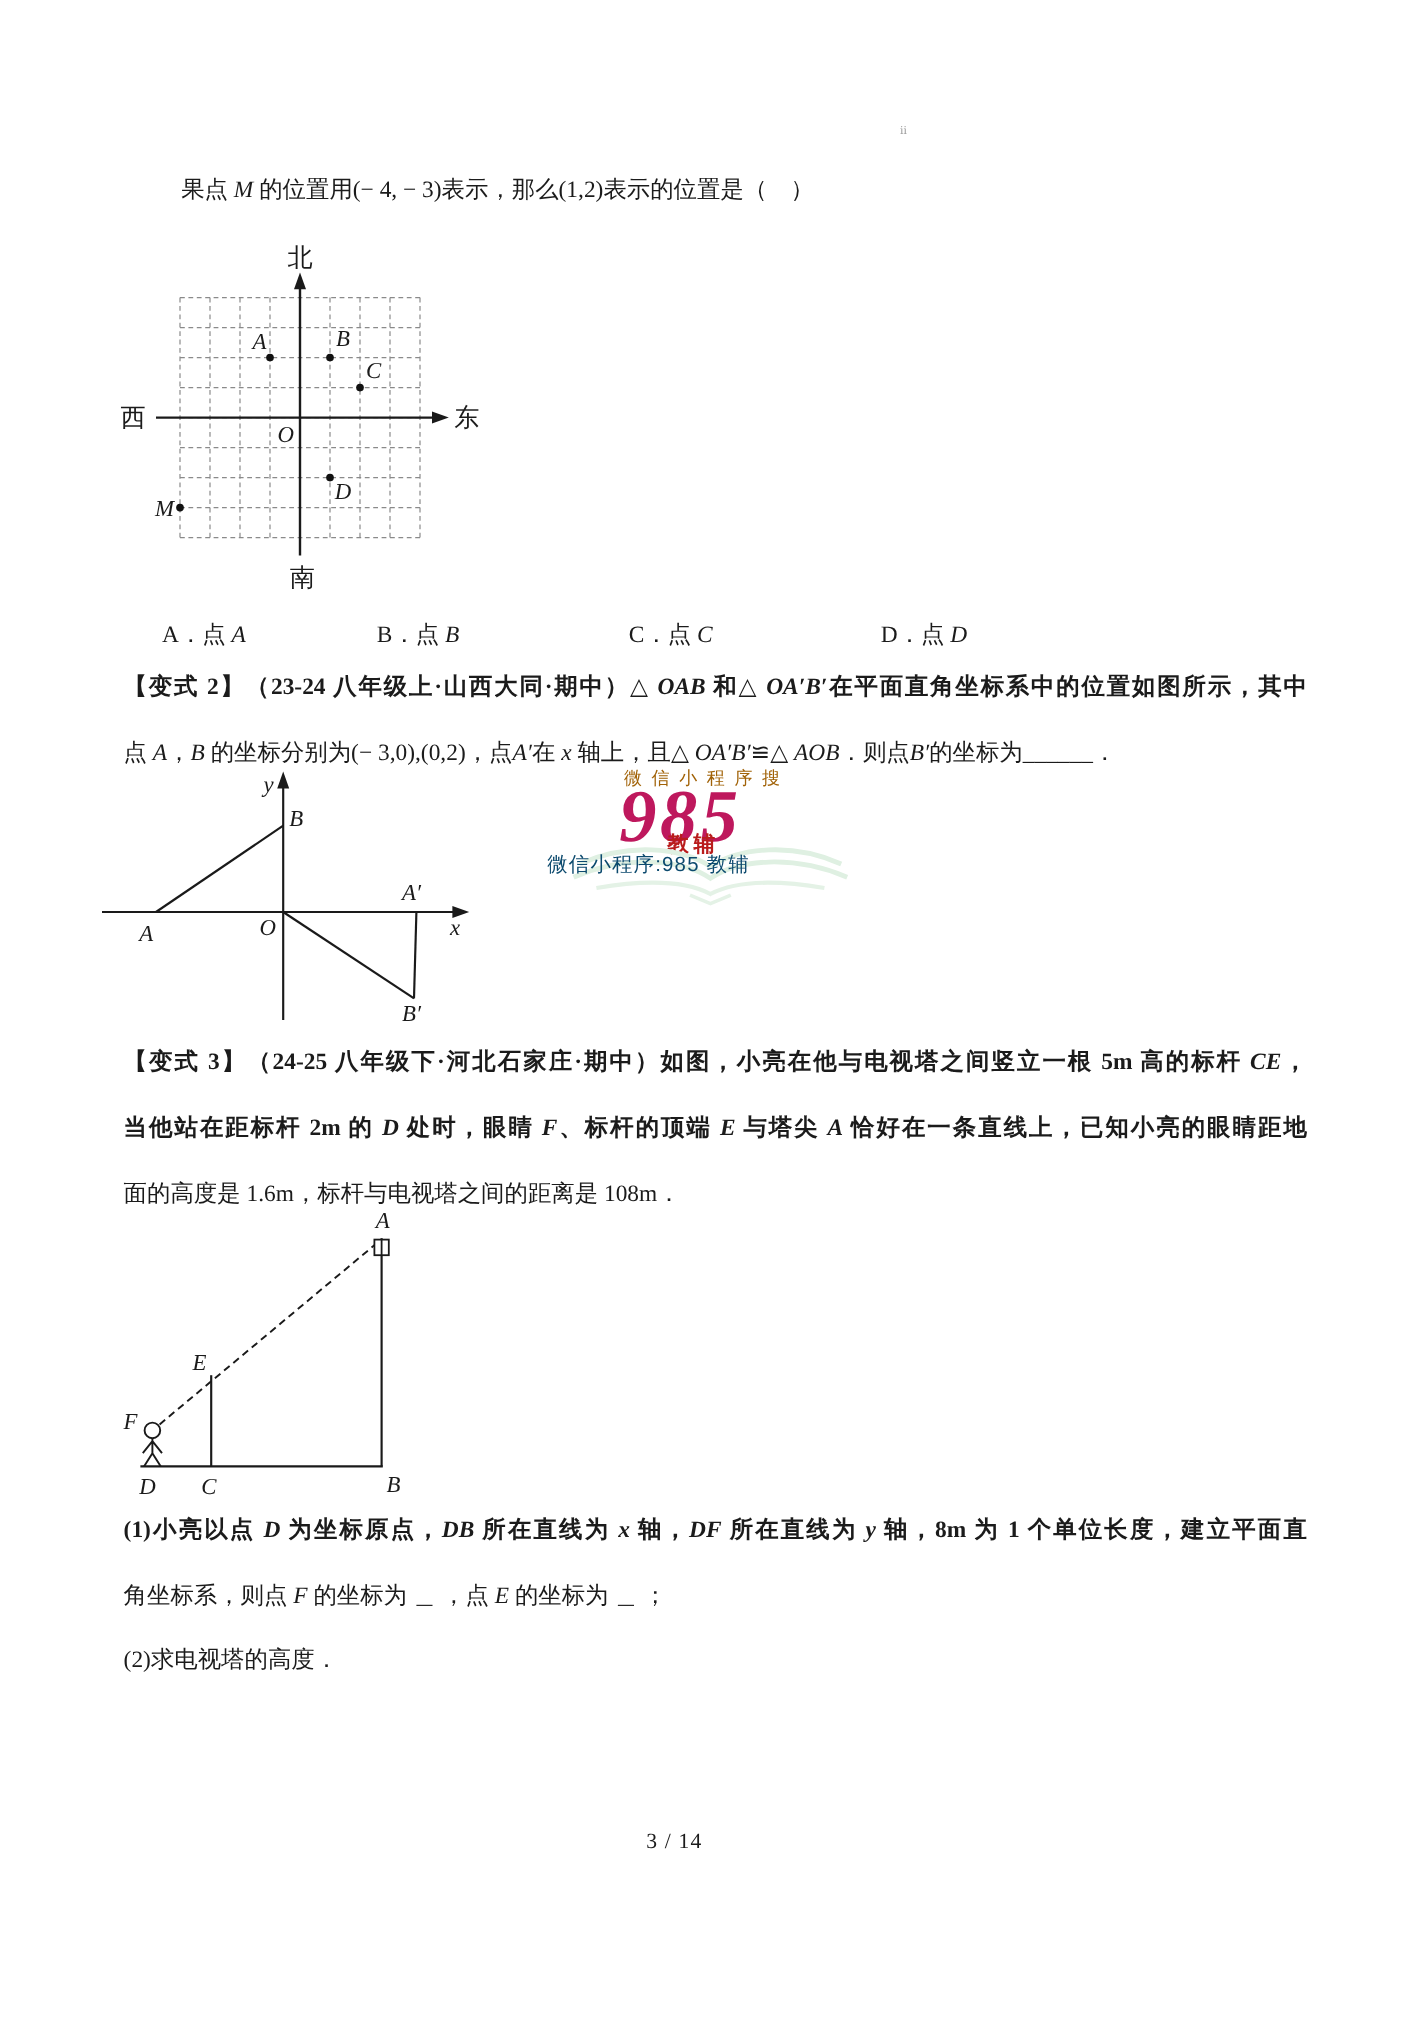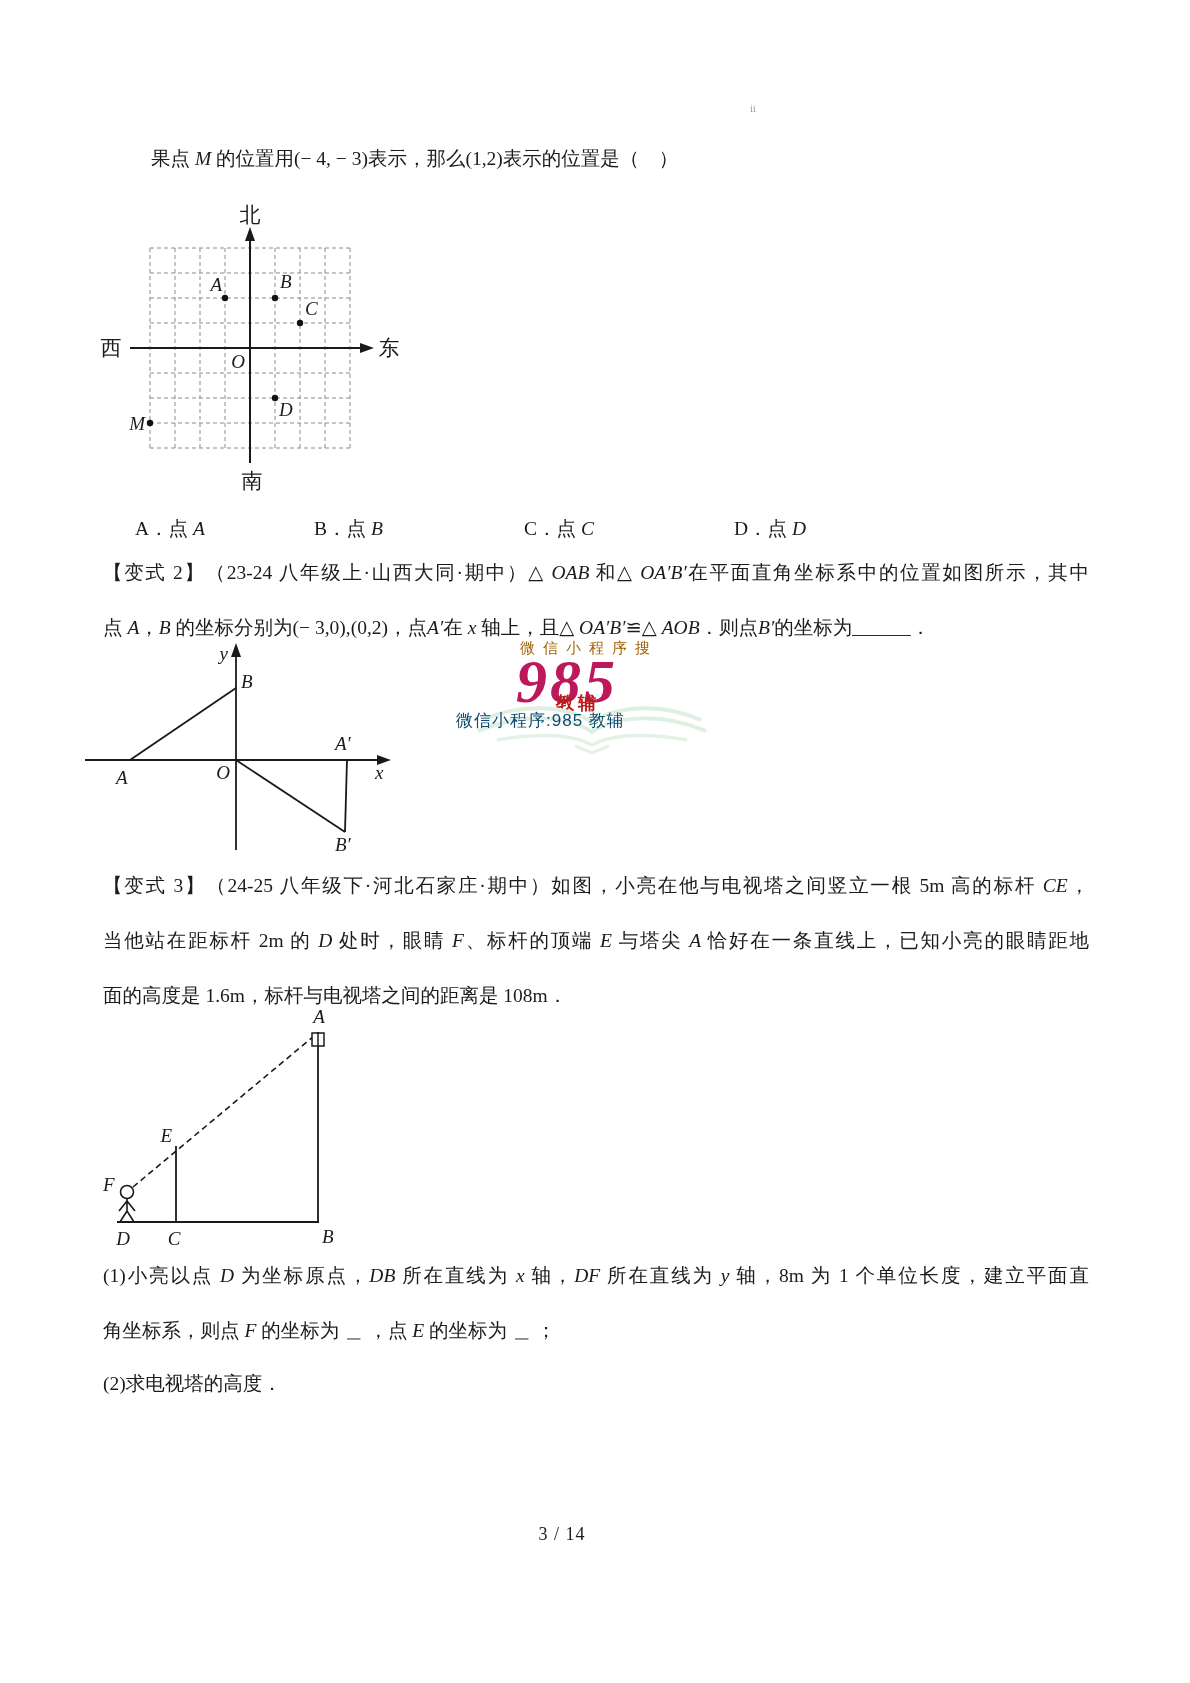--- a/index.html
+++ b/index.html
@@ -1,21 +1,21 @@
 <!DOCTYPE html>
 <html><head>
 <meta charset="utf-8">
 <style>
   html,body{margin:0;padding:0;background:#ffffff;}
   .page{
     position:relative;width:1190px;height:1683px;background:#ffffff;
     font-family:"Liberation Serif","DejaVu Serif",serif;color:#1b1b1b;overflow:hidden;
   }
   .tline{position:absolute;font-size:19.5px;white-space:nowrap;line-height:26px;}
-  .just{width:986px;white-space:normal;text-align:justify;text-align-last:justify;text-justify:inter-character;}
+  .just{width:986px;white-space:normal;text-align:justify;text-align-last:justify;text-justify:inter-character;font-weight:bold;}
   .mi{font-style:italic;font-family:"Liberation Serif","DejaVu Serif",serif;}
   .opt{position:absolute;font-size:19.5px;white-space:nowrap;}
   .footer{position:absolute;left:562px;top:1524px;transform:translateX(-50%);
     font-size:18px;font-weight:normal;letter-spacing:1px;}
   .corner{position:absolute;left:750px;top:104px;font-size:9px;color:#9a9a9a;}
   svg{position:absolute;overflow:visible;}
   svg text{fill:#1b1b1b;}
   .cjk{font-size:21px;}
   .var{font-style:italic;font-size:19px;}
   .wm{position:absolute;z-index:0;}

